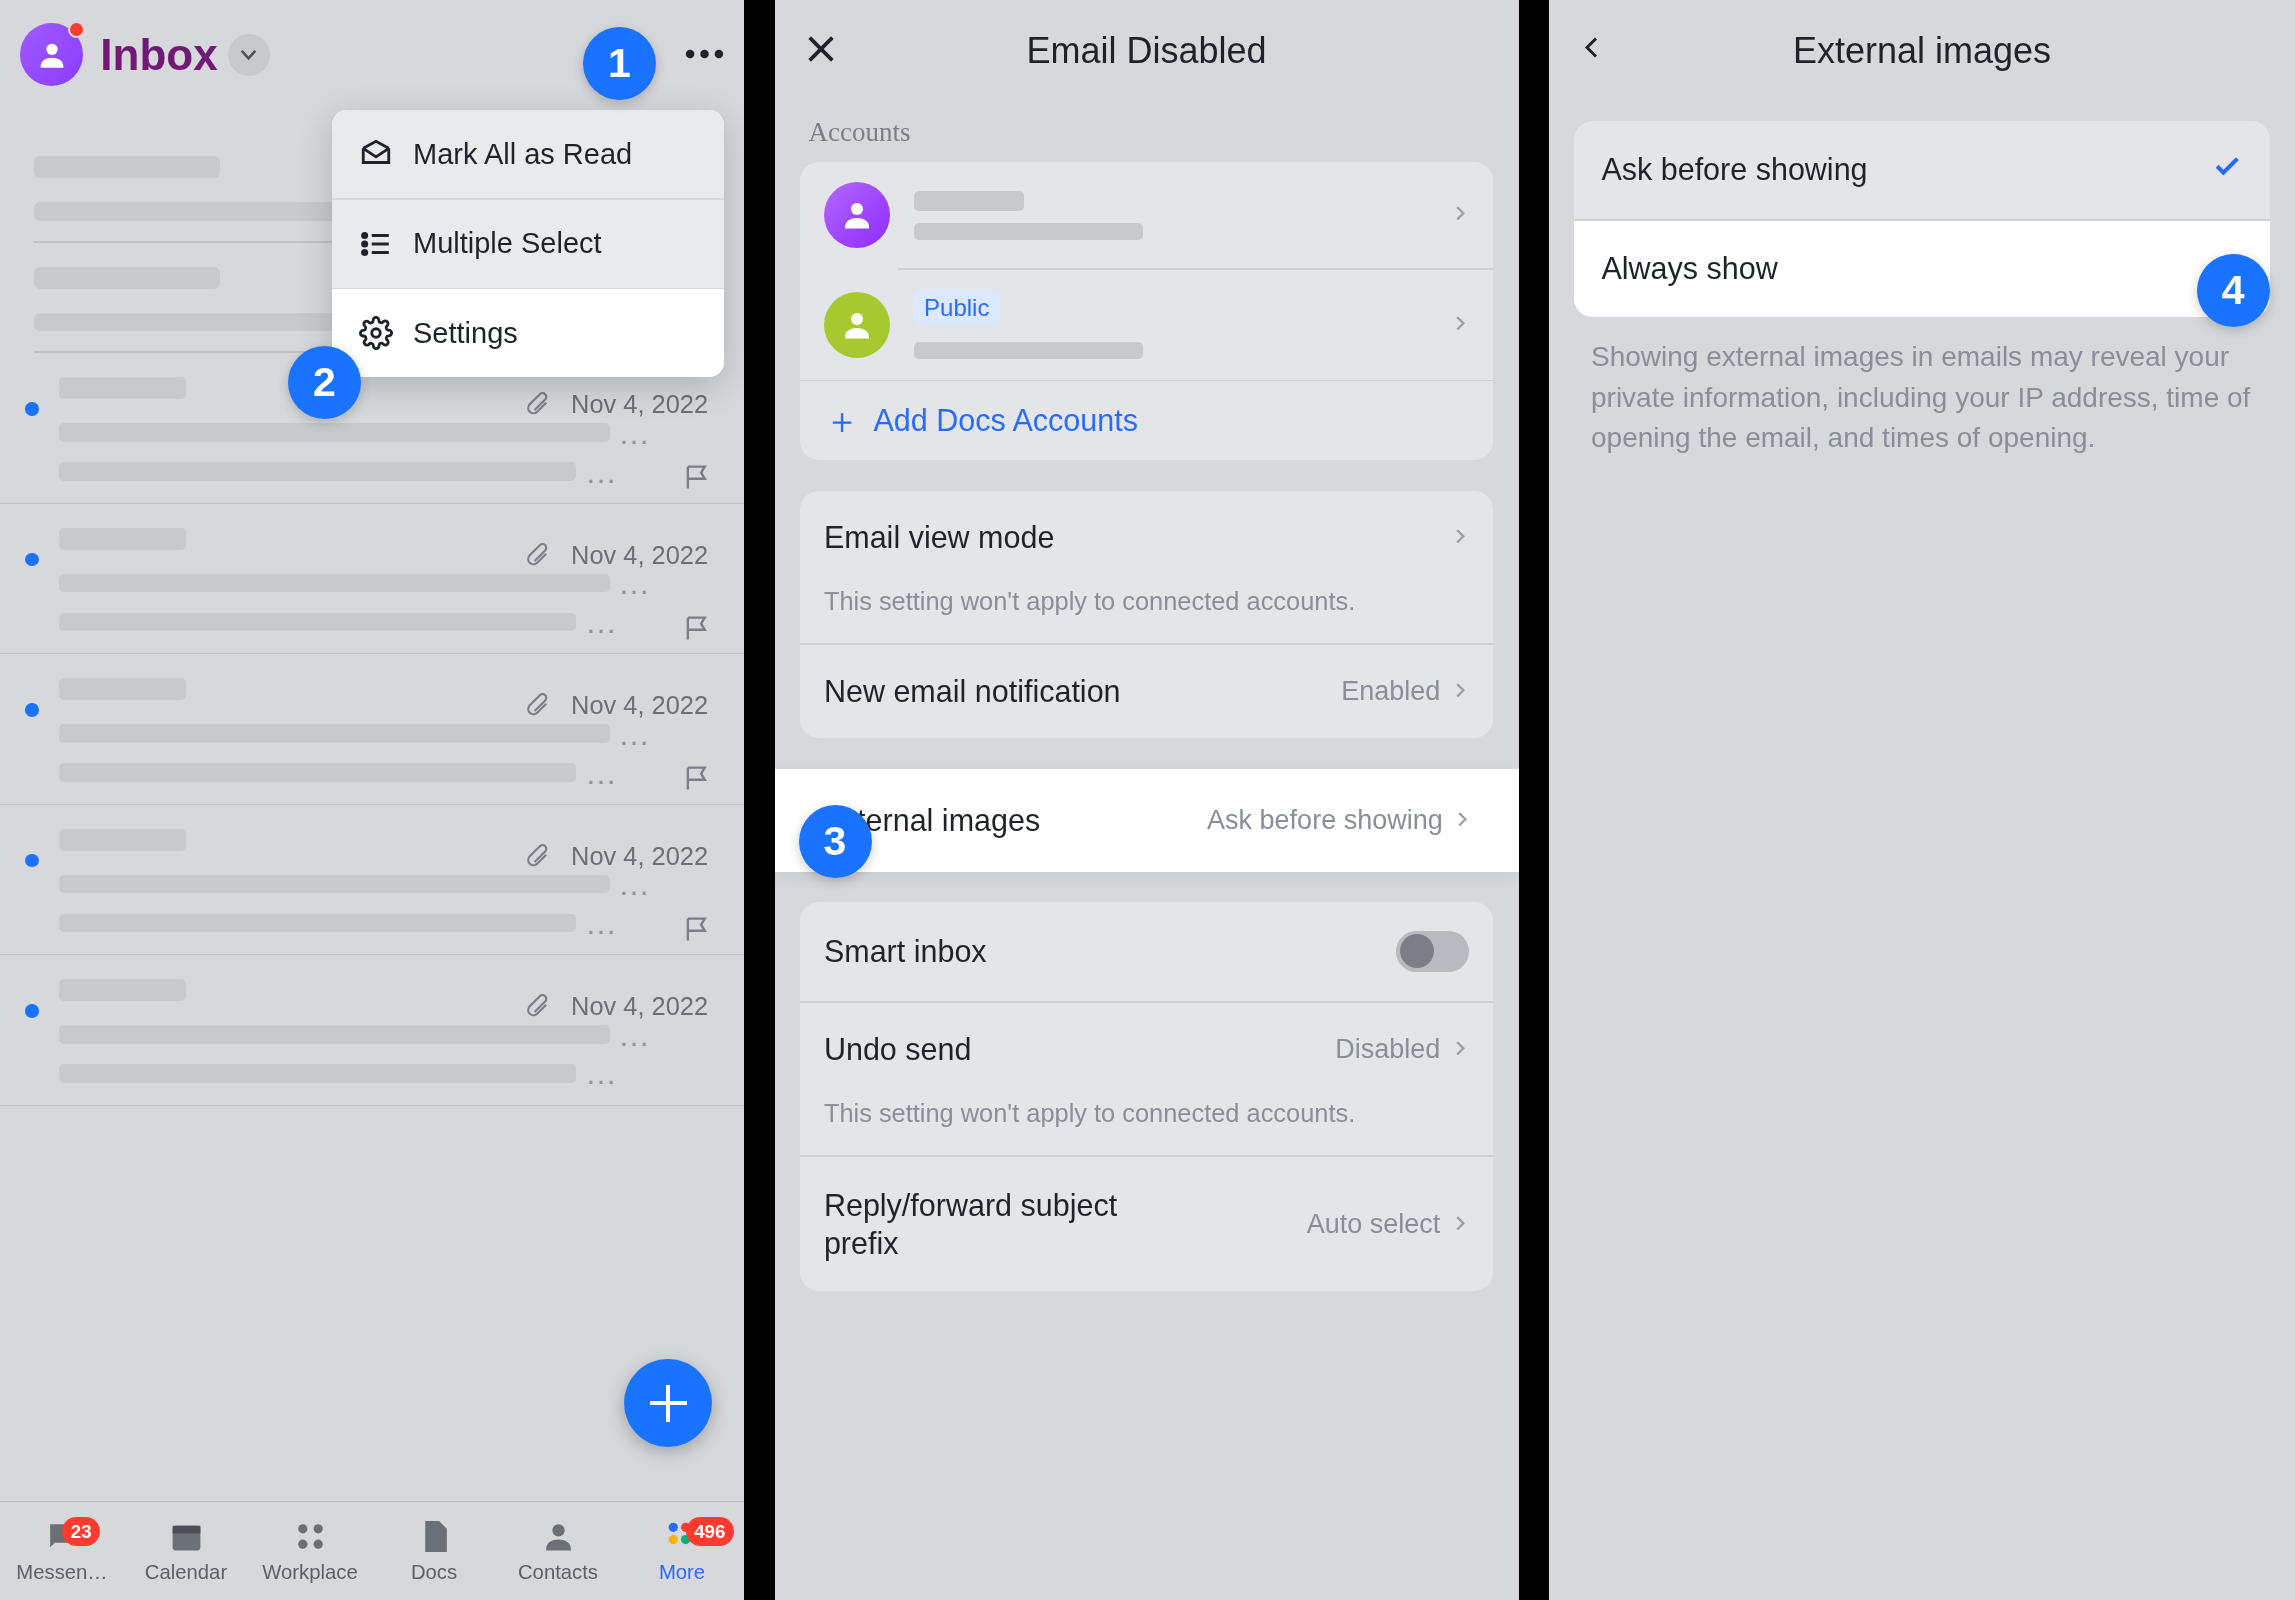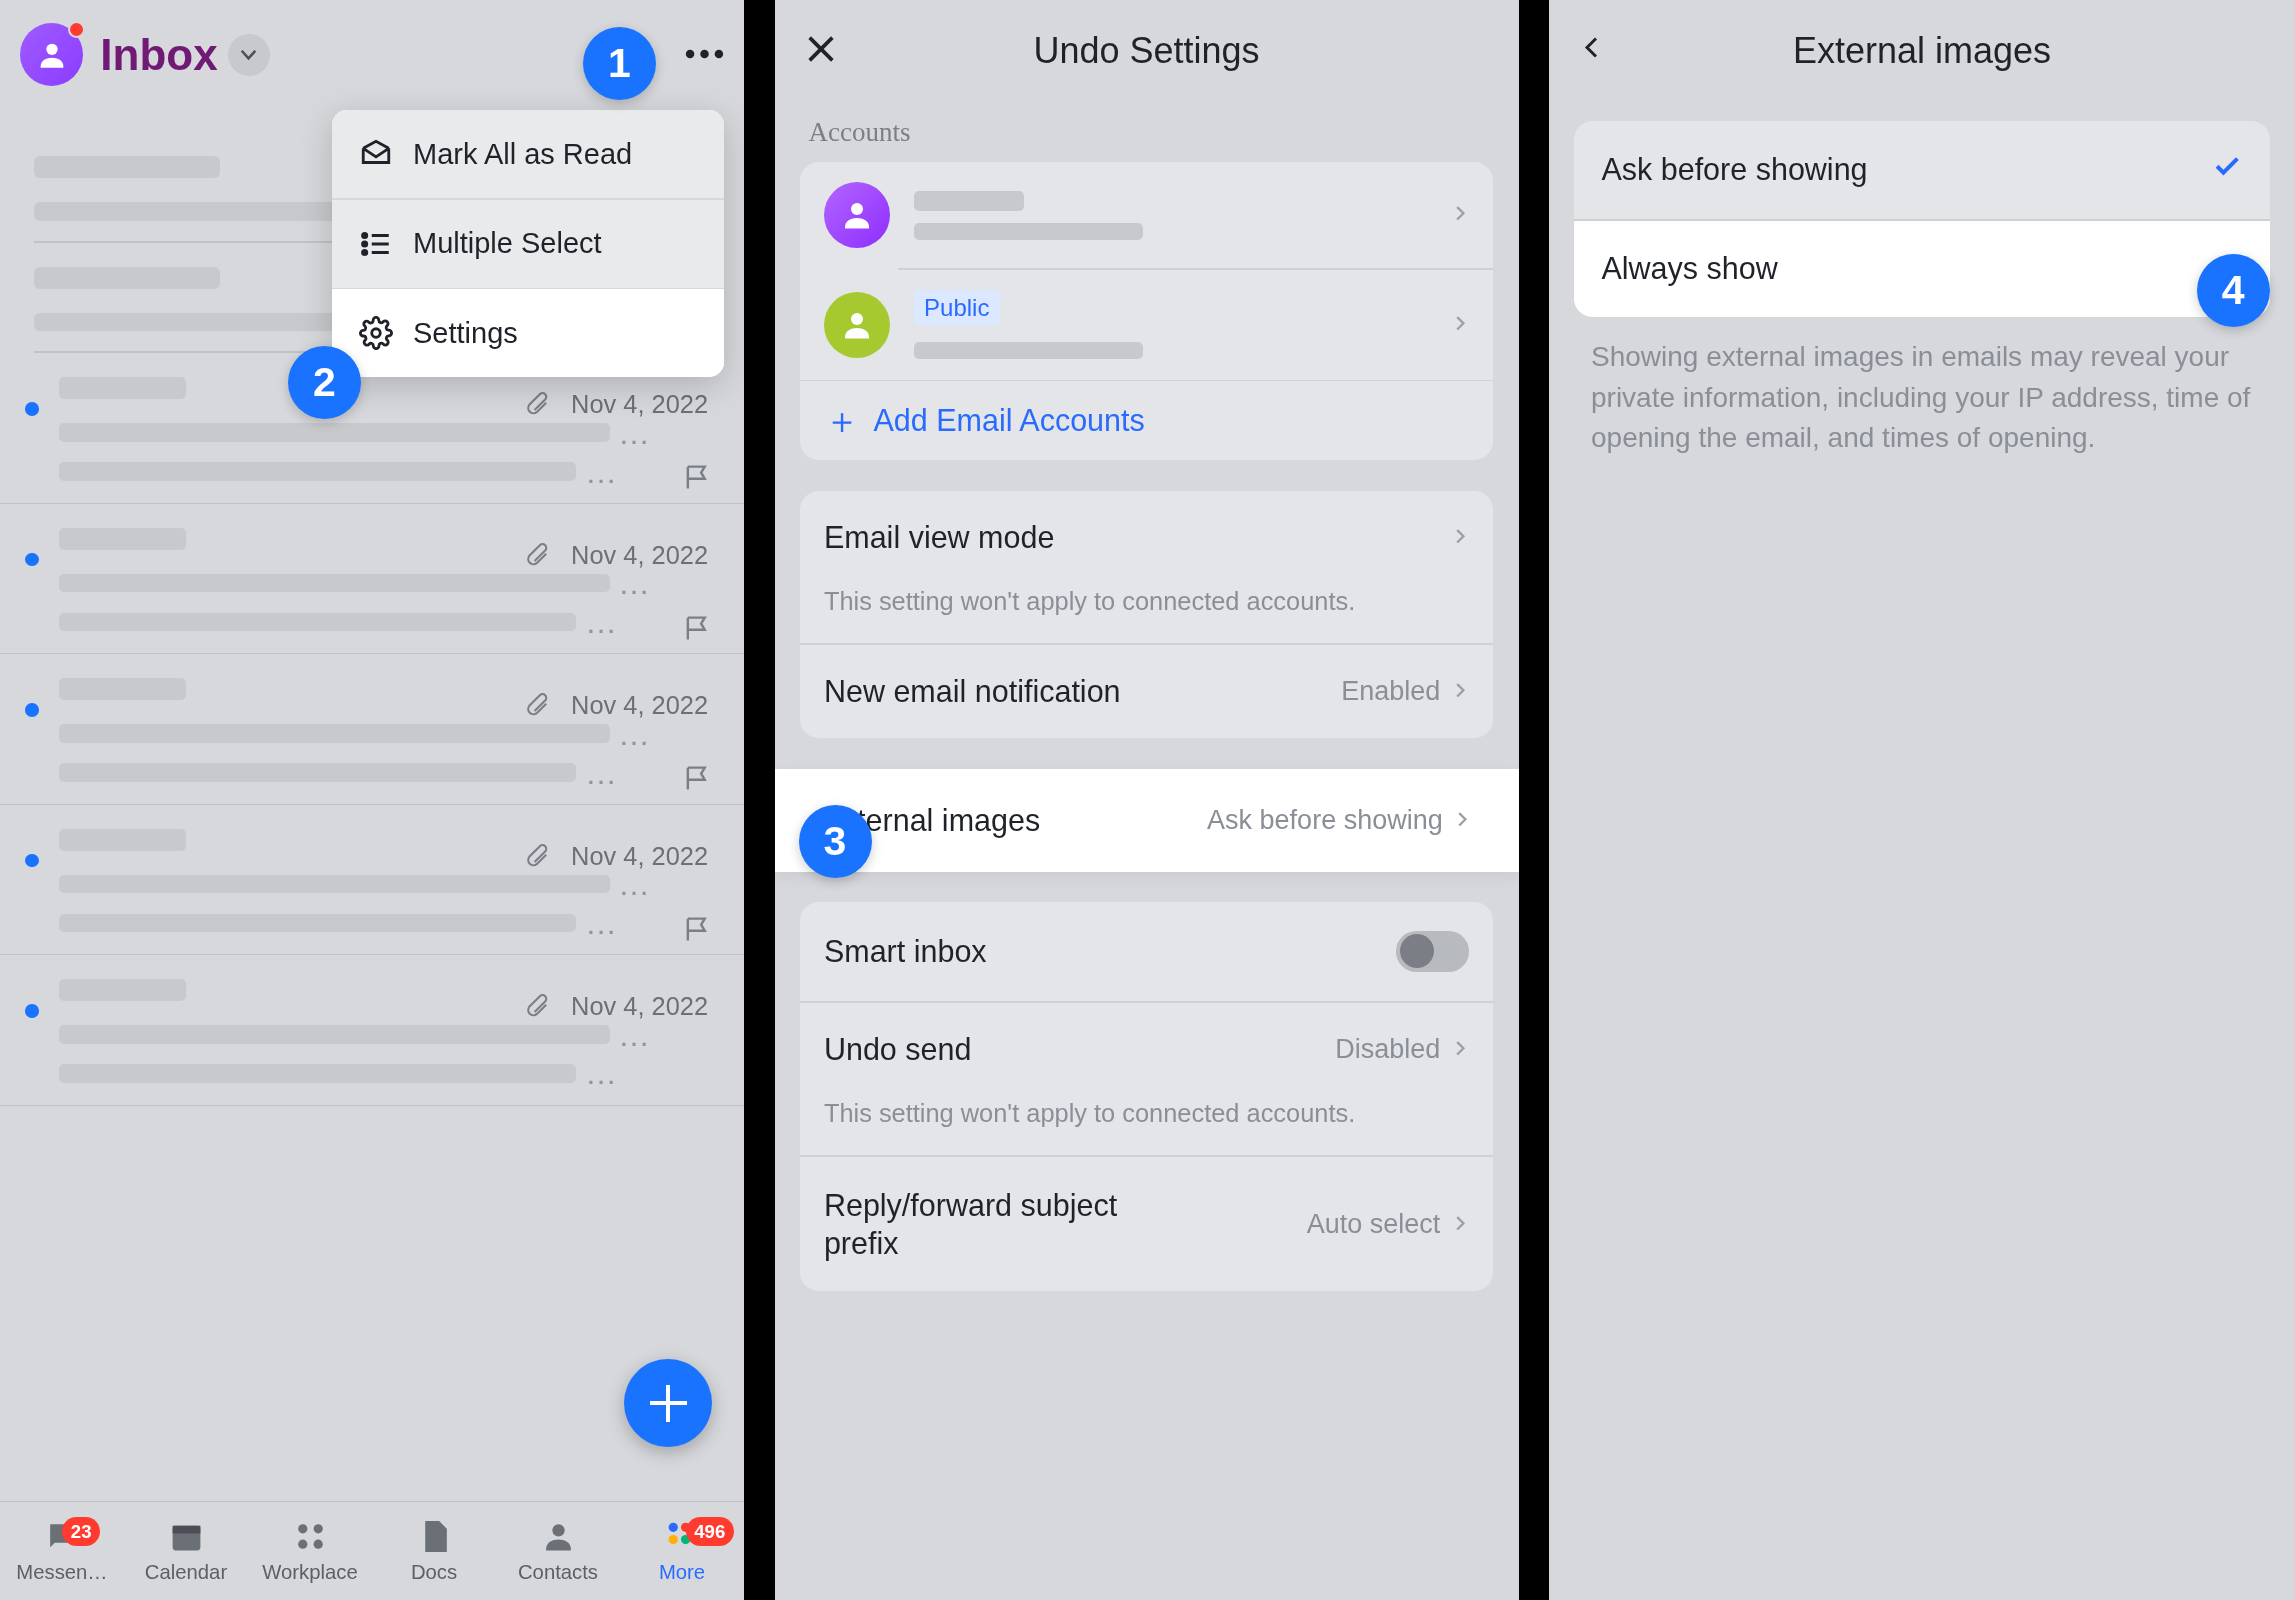--- a/index.html
+++ b/index.html
@@ -310,21 +310,21 @@
   </div>
 
   <div class="divider"></div>
 
   <div class="panel panelB">
     <div class="b-head">
       <span class="close"><svg viewBox="0 0 24 24" fill="none" stroke-width="2.6">
             <line x1="4" y1="4" x2="20" y2="20"></line>
             <line x1="20" y1="4" x2="4" y2="20"></line>
           </svg></span>
-      <div class="b-title">Undo Settings</div>
+      <div class="b-title">Email Disabled</div>
     </div>
 
     <div class="sec-label">Accounts</div>
     <div class="card">
       <div class="acct-row">
         <div class="av purple">
             <svg viewBox="0 0 24 24" fill="#fff">
               <circle cx="12" cy="8" r="4"></circle>
               <path d="M4 20c0-4 4-6 8-6s8 2 8 6v1H4z"></path>
             </svg>
@@ -349,21 +349,21 @@
           <span class="pub-pill">Public</span>
           <div class="l2"></div>
         </div>
         <span class="chev"><svg viewBox="0 0 24 24" fill="none" stroke="#9b9fa6" stroke-width="3">
               <path d="M8 4l8 8-8 8"></path>
             </svg></span>
       </div>
       <div class="row-hr"></div>
       <div class="add-row">
         <span class="plus">＋</span>
-        <span>Add Email Accounts</span>
+        <span>Add Docs Accounts</span>
       </div>
     </div>
 
     <div class="card">
       <div class="setting-row">
         <span>Email view mode</span>
         <span class="value">
             <span class="chev"><svg viewBox="0 0 24 24" fill="none" stroke="#9b9fa6" stroke-width="3">
                 <path d="M8 4l8 8-8 8"></path>
               </svg></span>

